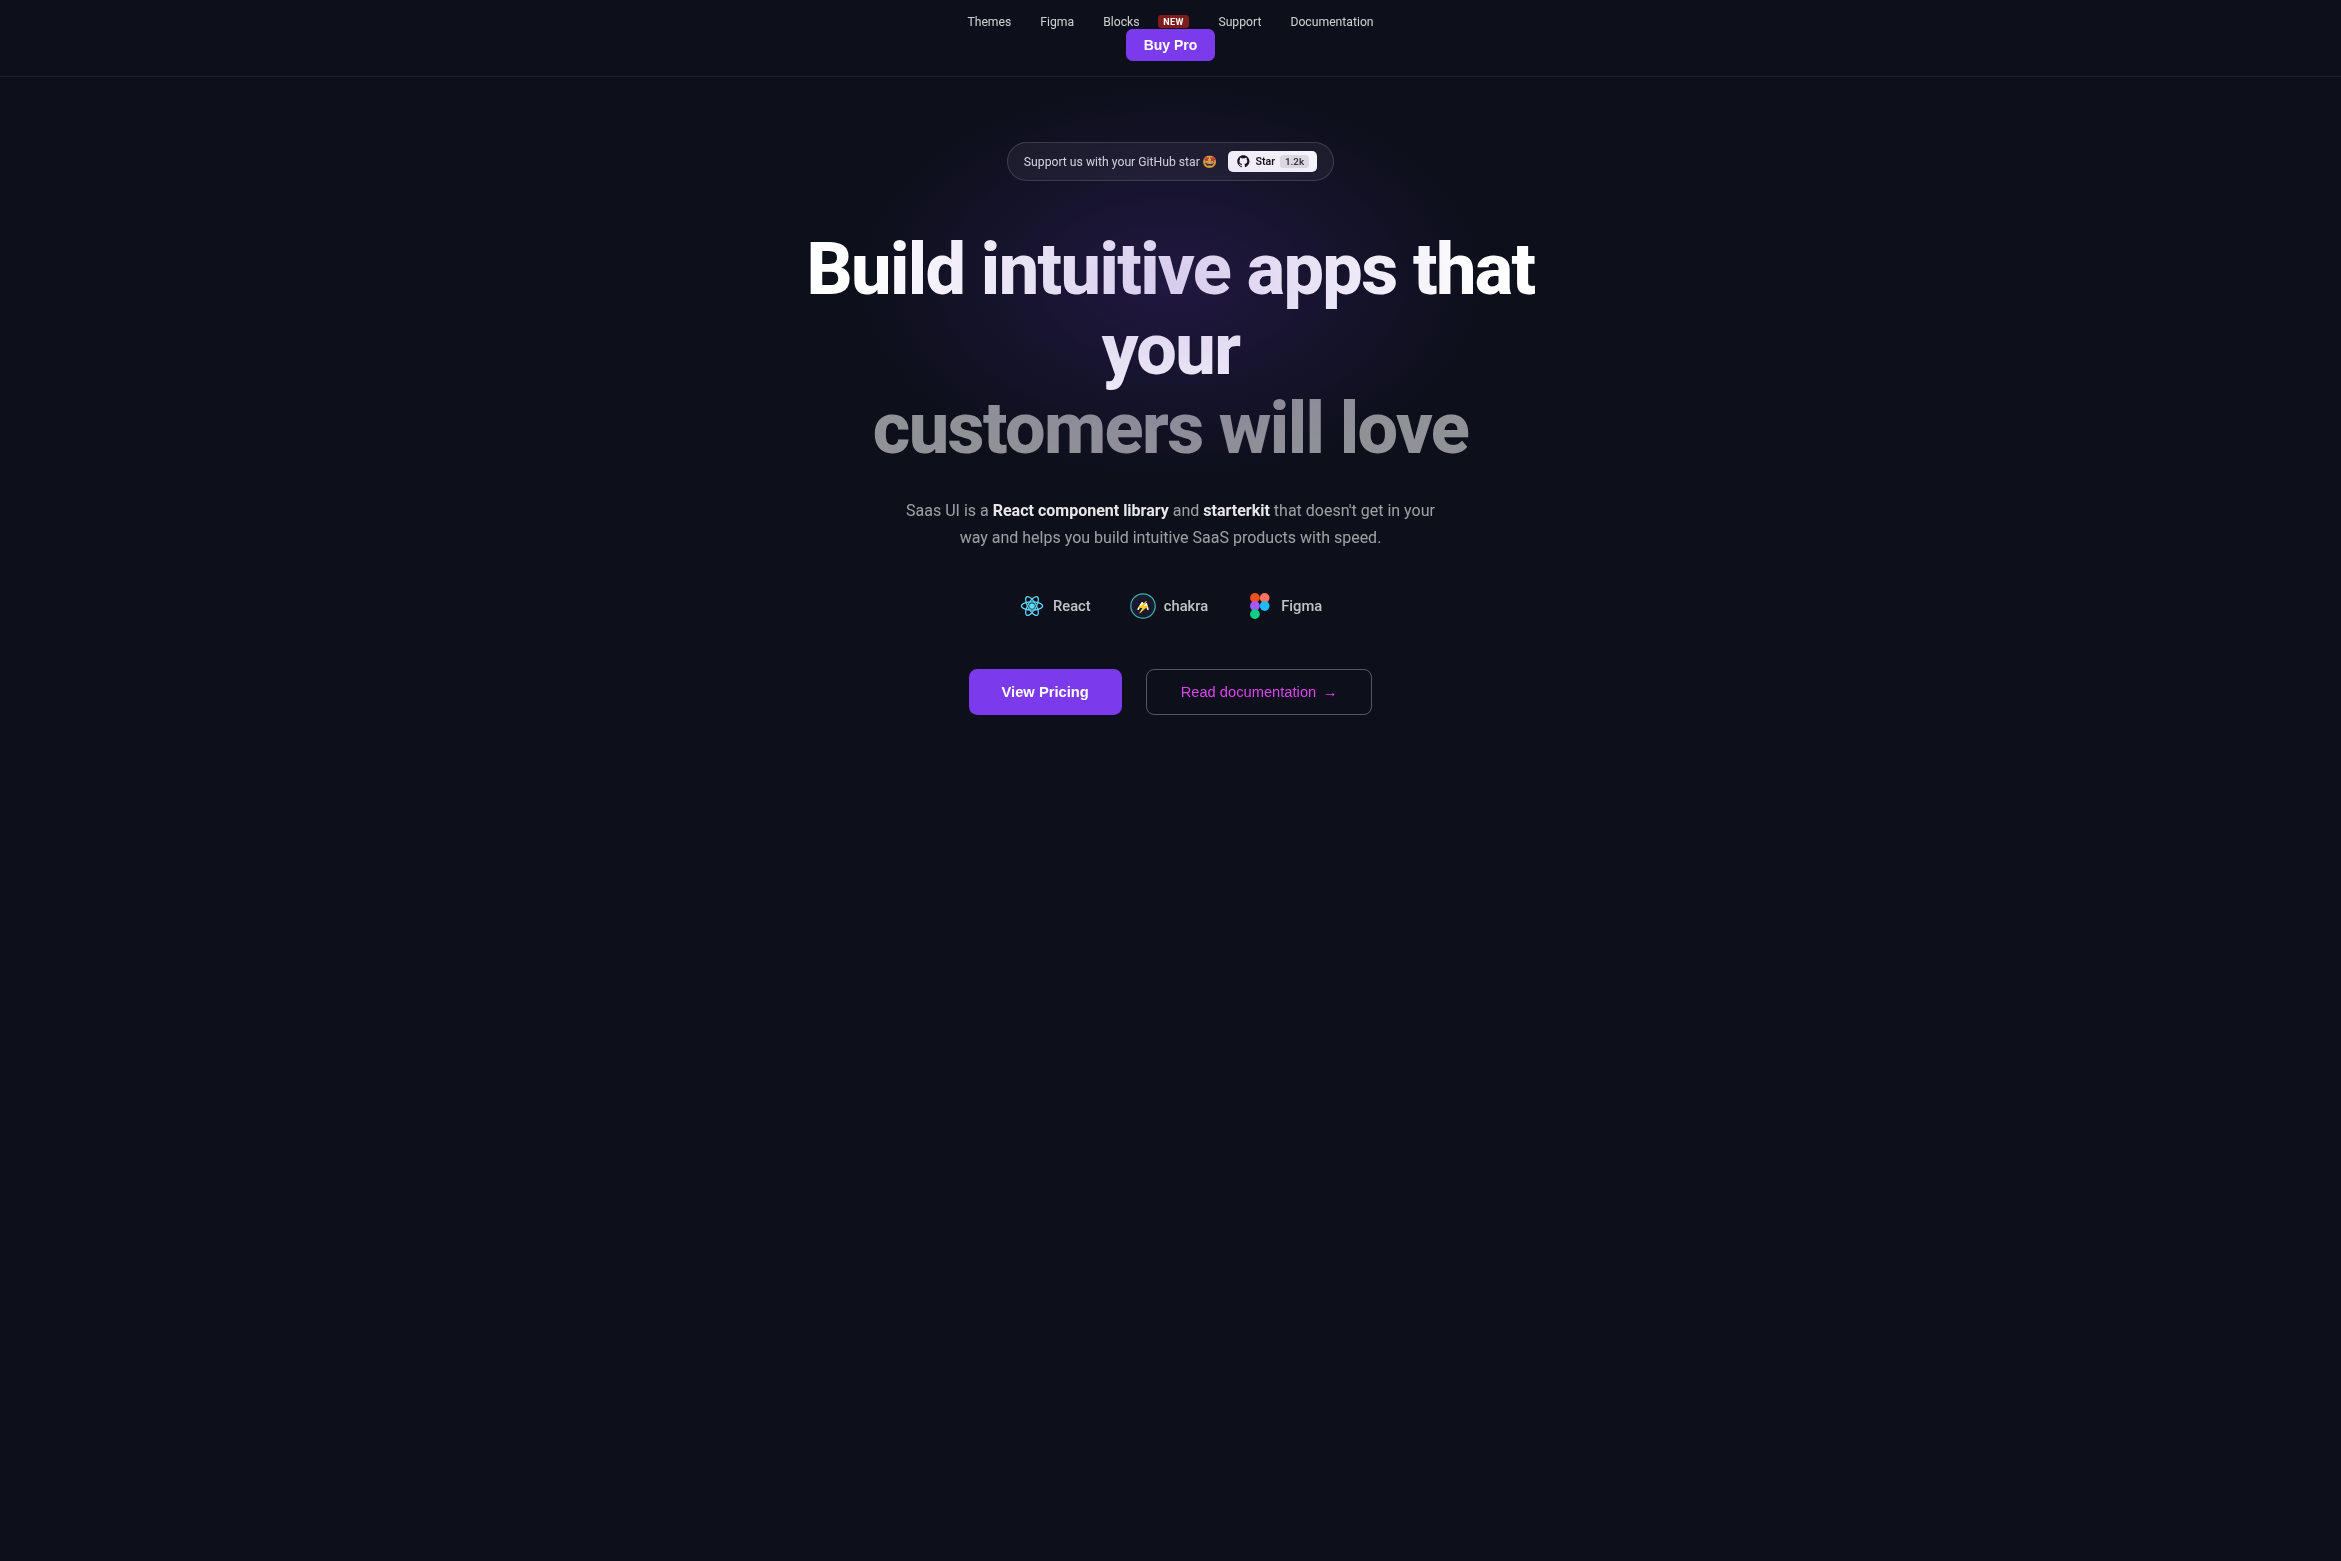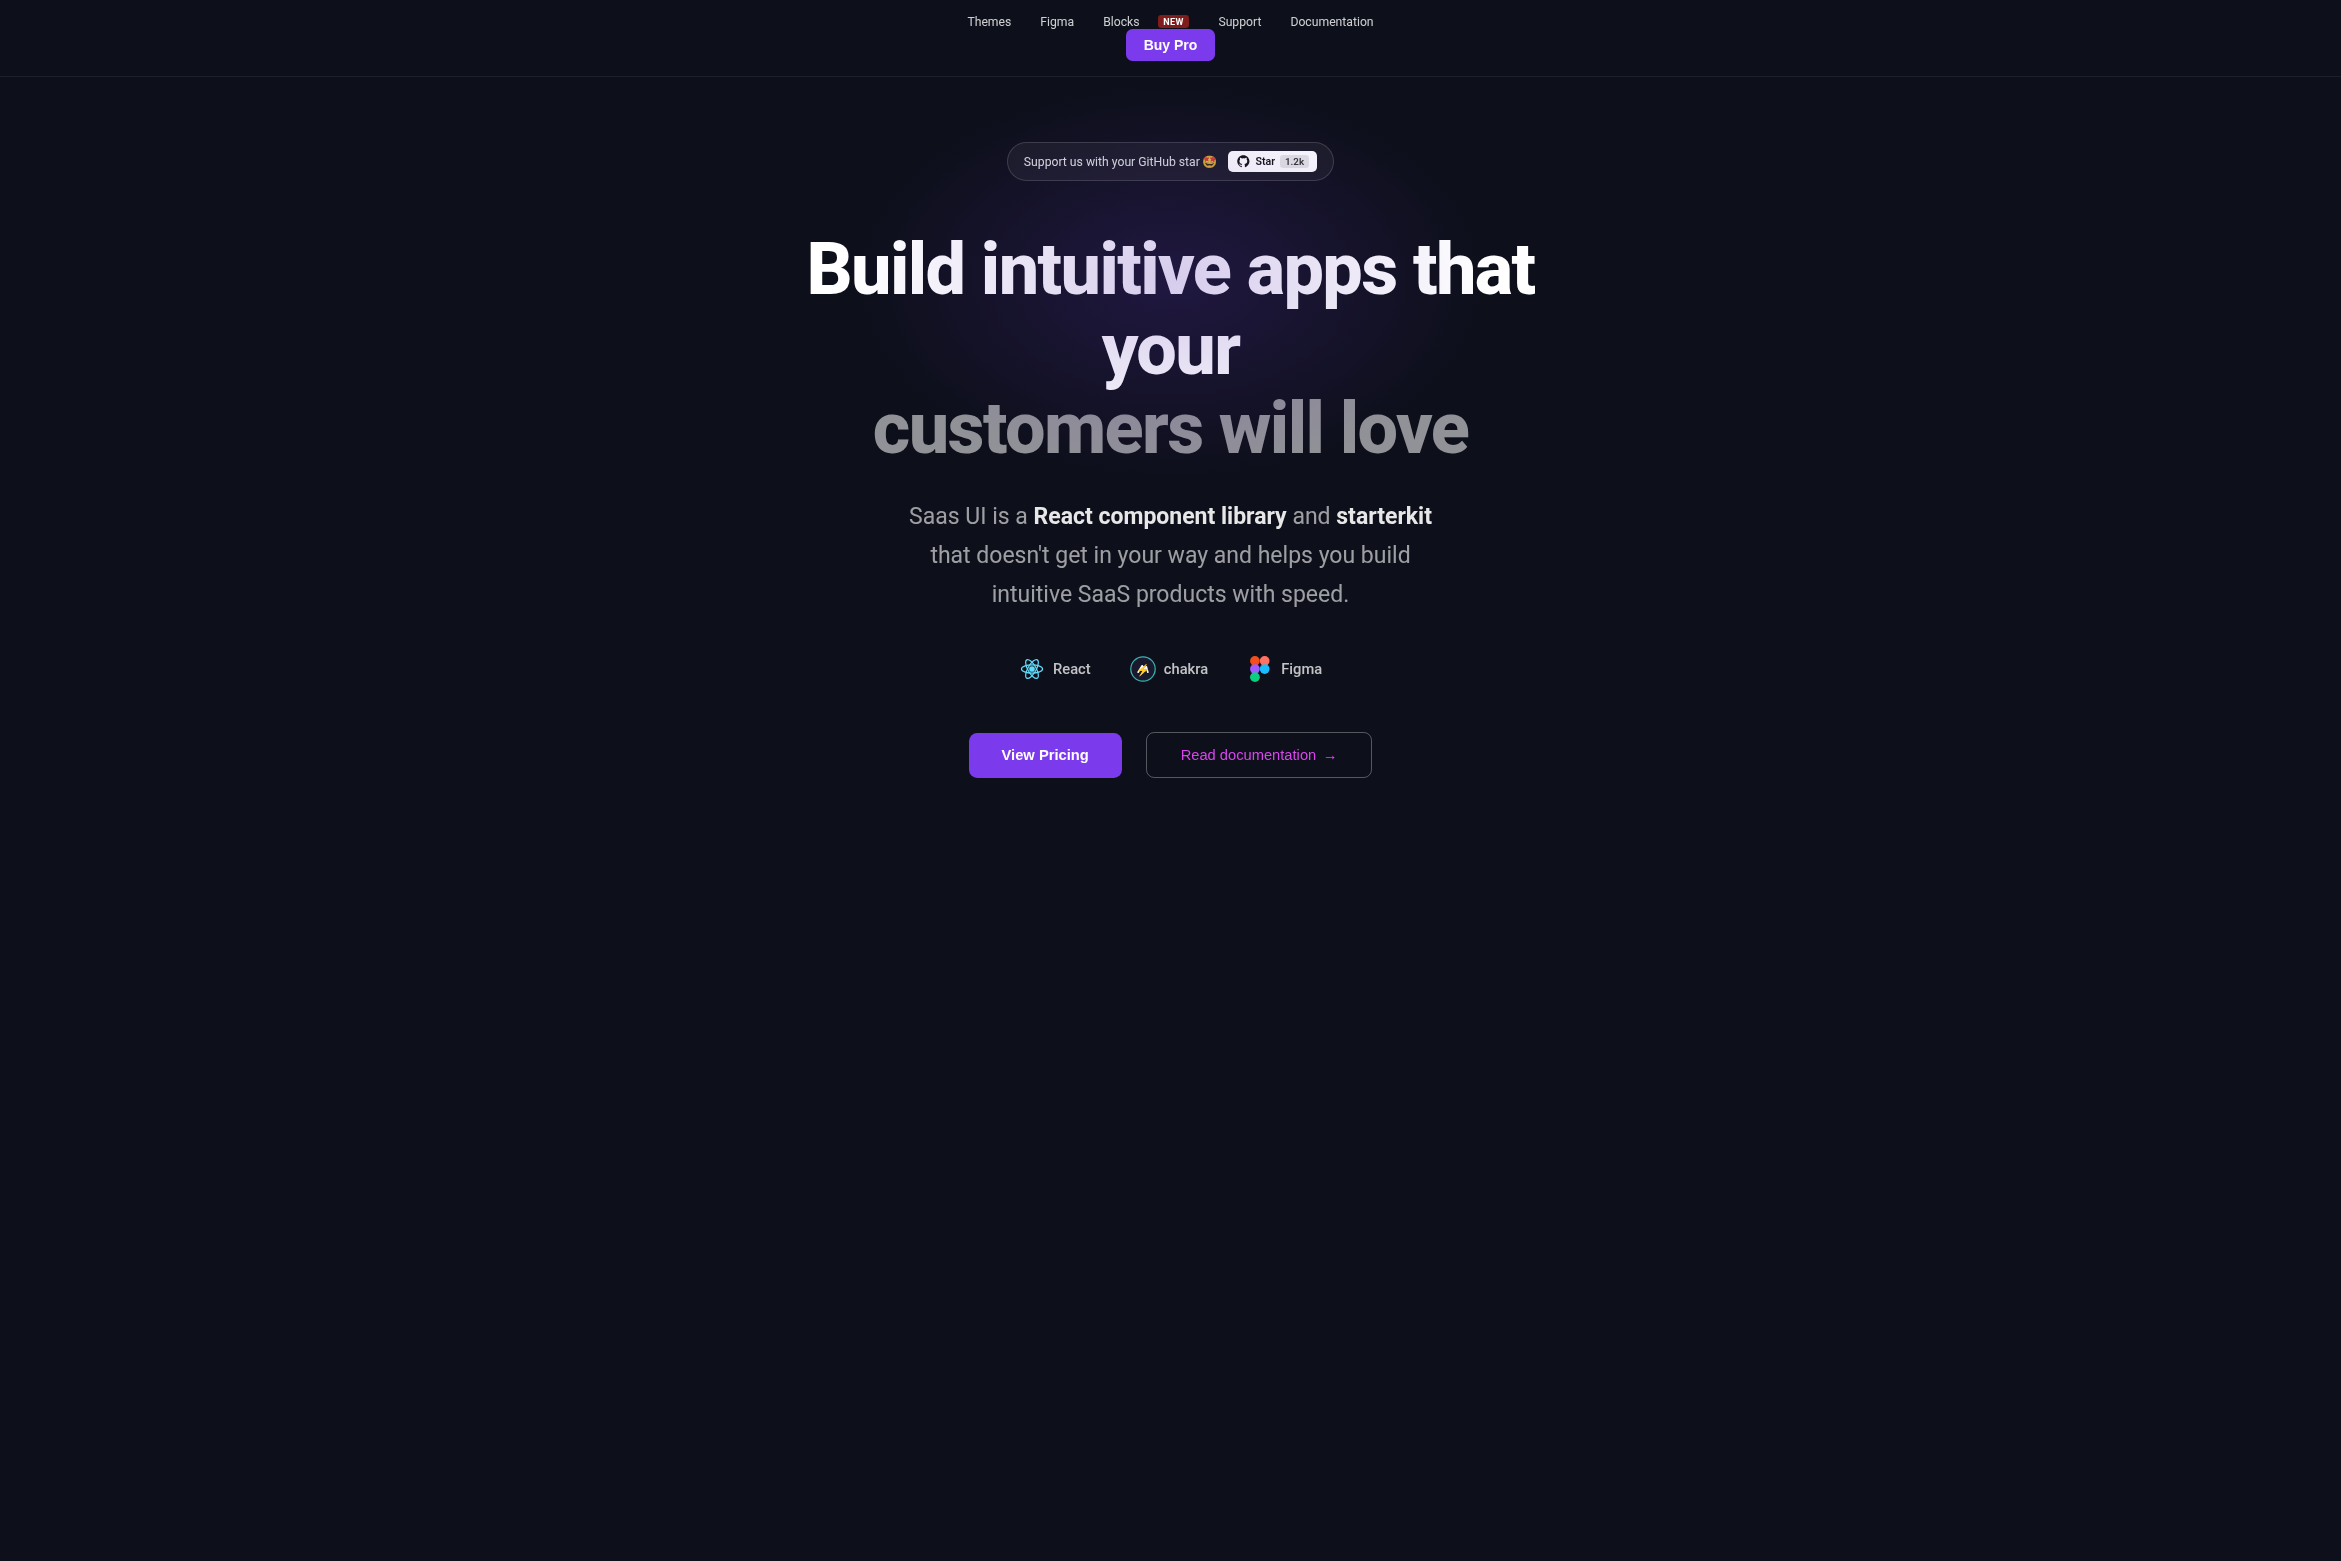--- a/index.html
+++ b/index.html
@@ -142,21 +142,21 @@
 
     .hero-title-bright {
       color: #ffffff;
     }
 
     .hero-title-dim {
       color: rgba(255,255,255,0.55);
     }
 
     .hero-subtitle {
-      font-size: 23px;
+      font-size: 16px;
       color: rgba(255,255,255,0.6);
       line-height: 1.7;
       max-width: 554px;
       margin-bottom: 42px;
     }
 
     .hero-subtitle strong {
       color: rgba(255,255,255,0.9);
       font-weight: 700;
     }
@@ -189,21 +189,20 @@
     .figma-icon-wrapper {
       width: 26px;
       height: 26px;
       display: flex;
       align-items: center;
       justify-content: center;
     }
 
     .cta-buttons {
       display: flex;
-      align-items: center;
       gap: 8px;
     }
 
     .btn-primary {
       background: #7c3aed;
       color: #fff;
       border: none;
       padding: 14.7px 33px;
       border-radius: 8.2px;
       font-size: 14.7px;

